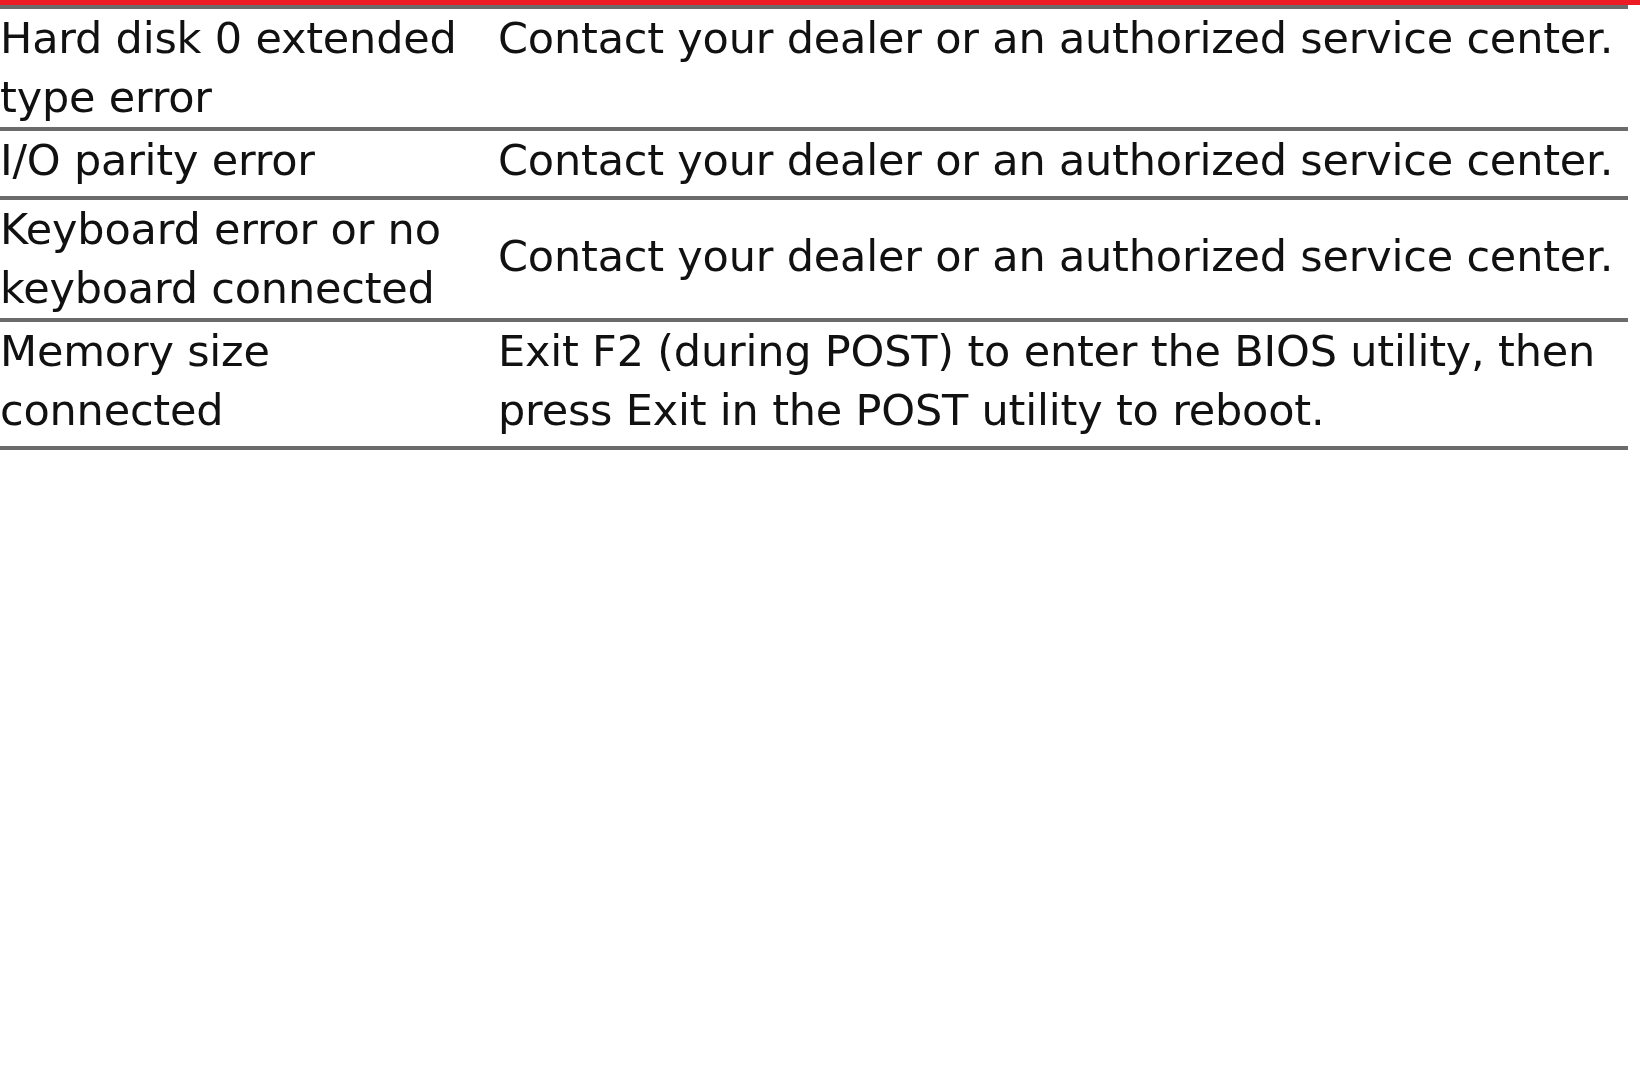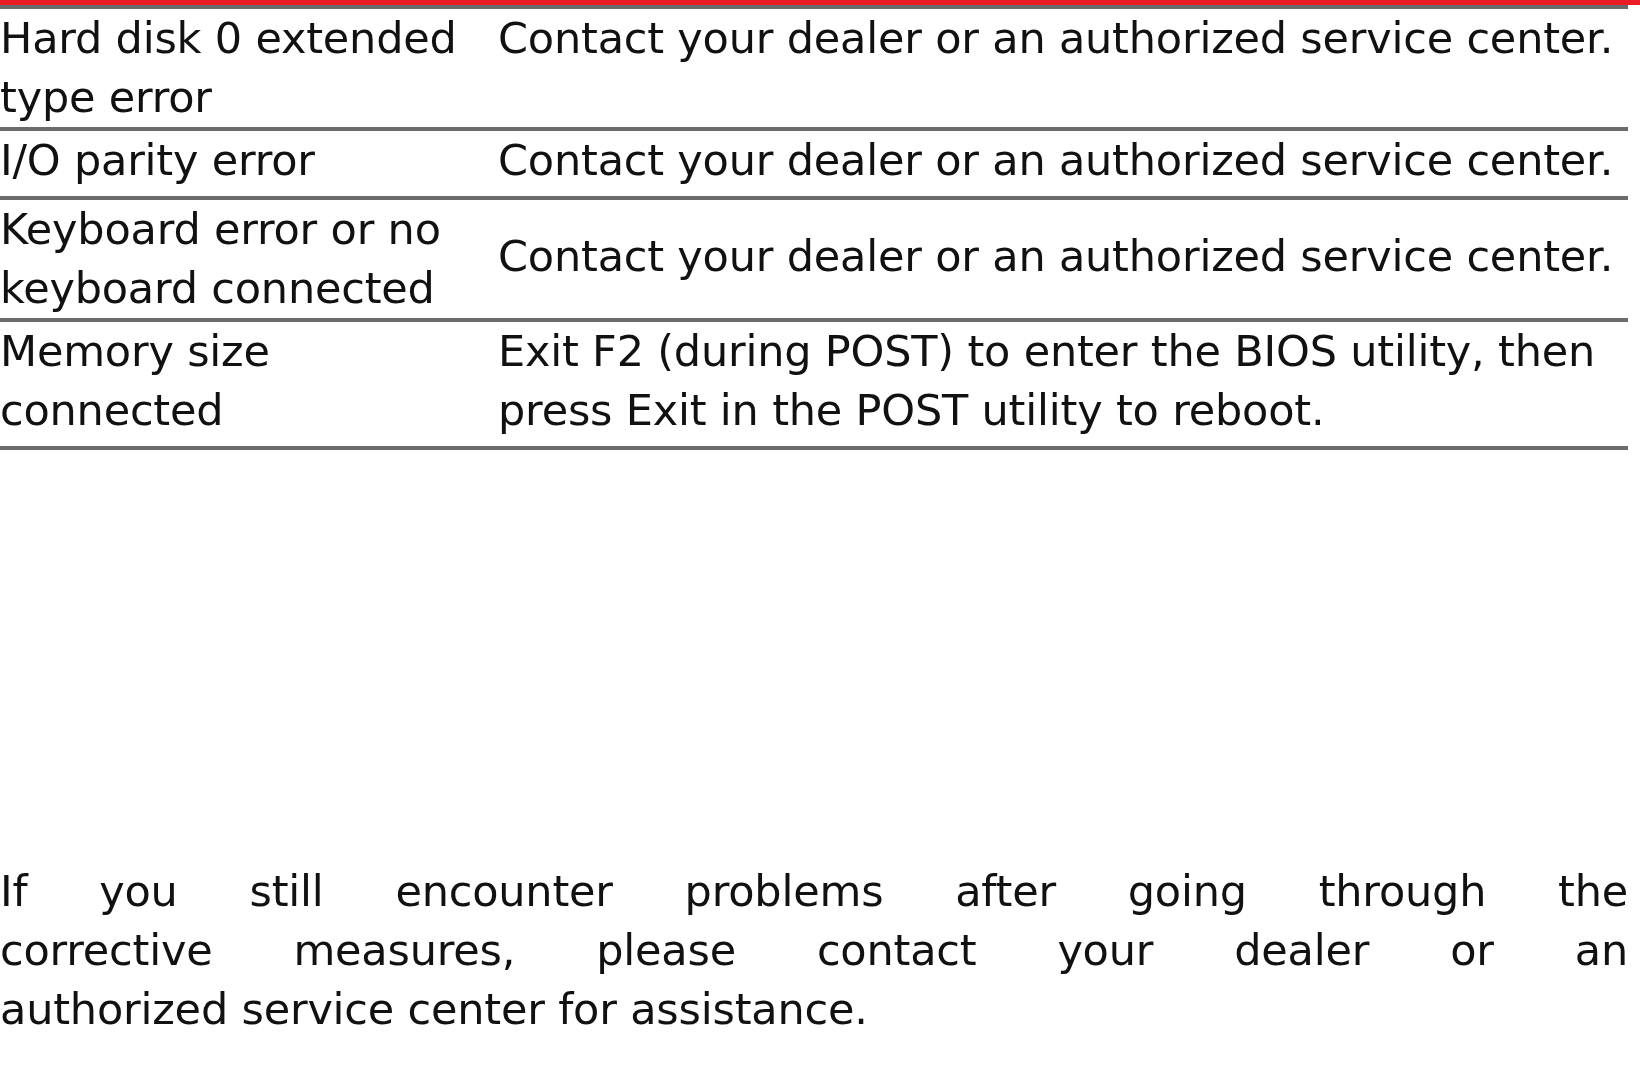--- a/index.html
+++ b/index.html
@@ -142,19 +142,14 @@
 
 
       <tr class="sep-row">
         <td class="cell-cause col-cause vcenter">Memory size connected</td>
         <td class="cell-action col-action"><span>Exit </span><span class="kbd">F2</span><span> (during POST) to enter the BIOS utility, then press </span><span class="kbd">Exit</span><span> in the POST utility to reboot.</span></td>
       </tr>
 
     </tbody>
   </table>
 
-  <div class="closing">
-    <span class="j-line">If you still encounter problems after going through the</span>
-    <span class="j-line">corrective measures, please contact your dealer or an</span>
-    <span class="j-line last">authorized service center for assistance.</span>
-  </div>
 
 </div>
 
 </body></html>

